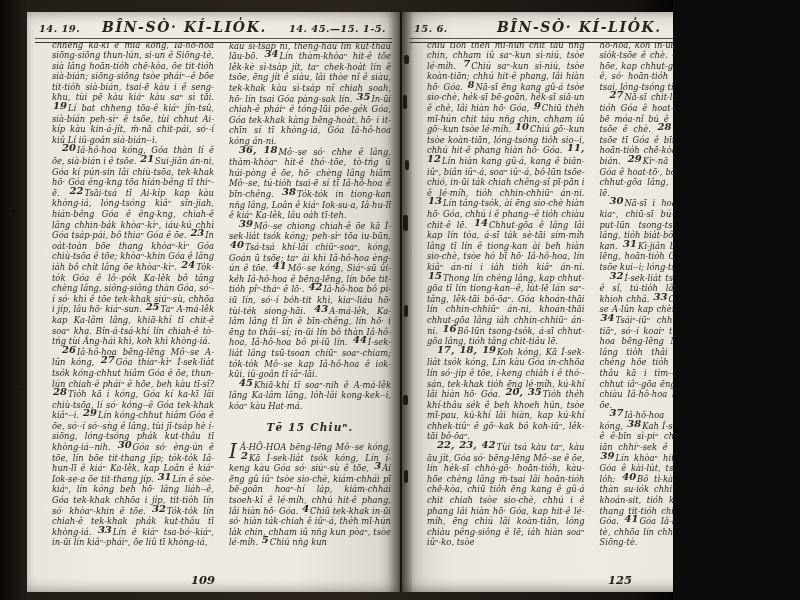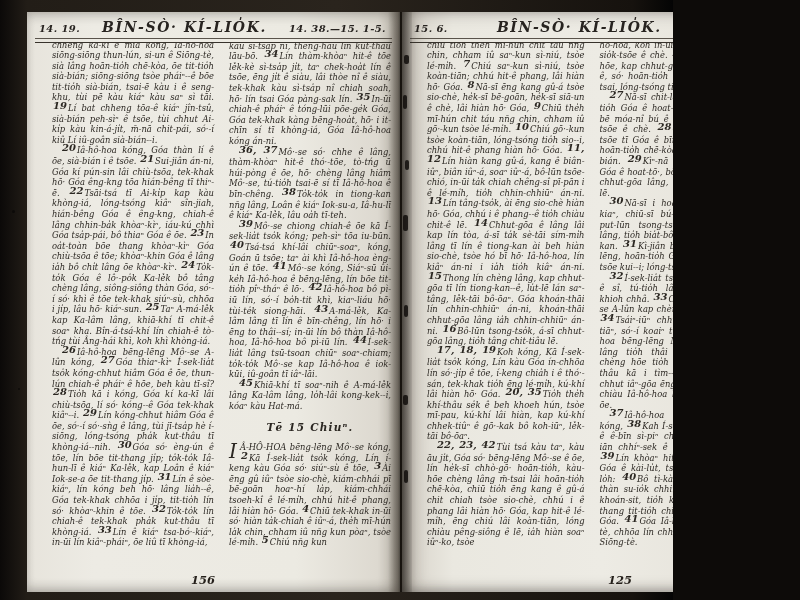--- a/index.html
+++ b/index.html
@@ -38,40 +38,40 @@
 </style>
 </head>
 <body>
 
 <div class="stage">
 
   <div class="page page-left">
     <div class="page-header">
       <span class="page-ref">14. 19.</span>
       <span class="running-title">BÎN-SÒ· KÍ-LIO̍K.</span>
-      <span class="page-ref">14. 38.—15. 1-5.</span>
+      <span class="page-ref">14. 45.—15. 1-5.</span>
     </div>
     <div class="header-rule"></div>
     <div class="cols">
       <div class="col">
           <p class="vp">Tsú, kiáⁿ Lí ê tōa khùi-la̍t, Lí bat chheng ka-kī ê miâ kóng, Iâ-hô-hoa siōng-siōng thun-lún, si-un ê Siōng-tè, sià lâng hoān-tio̍h chē-kòa, ōe tit-tio̍h sià-bián; siōng-siōng tsòe pháiⁿ--ê bōe tit-tio̍h sià-bián, tsai-ē kàu i ê seng-khu, tùi pē kàu kiáⁿ kàu saⁿ sì tāi. <sup class="vnum">19</sup>Lí bat chheng tōa-ê kiáⁿ jîn-tsû, sià-bián peh-sìⁿ ê tsōe, tùi chhut Ai-ki̍p kàu kin-á-ji̍t, m̄-nā chit-pái, só·-í kiû Lí iû-goân sià-bián--i.</p>
           <p class="vp indent"><sup class="vnum">20</sup>Iâ-hô-hoa kóng, Góa thàn lí ê ōe, sià-bián i ê tsōe. <sup class="vnum">21</sup>Sui-jiân án-ni, Góa kí pún-sin lâi chiù-tsōa, tek-khak hō· Góa êng-kng tōa hián-bêng tī thiⁿ-ē. <sup class="vnum">22</sup>Tsāi-tsá tī Ai-ki̍p kap kàu khòng-iá, lóng-tsóng kiâⁿ sîn-jiah, hián-bêng Góa ê êng-kng, chiah-ê lâng chhin-ba̍k khòaⁿ-kìⁿ, iáu-kú chhì Góa tsa̍p-pái, bô thiaⁿ Góa ê ōe. <sup class="vnum">23</sup>In oa̍t-toàn bōe thang khòaⁿ-kìⁿ Góa chiù-tsōa ê tōe; khòaⁿ-khin Góa ê lâng ia̍h bô chi̍t lâng ōe khòaⁿ-kìⁿ. <sup class="vnum">24</sup>To̍k-to̍k Góa ê lô·-po̍k Ka-lè̍k bô tâng chèng lâng, siông-siông thàn Góa, só·-í só· khì ê tōe tek-khak siúⁿ-sù, chhōa i ji̍p, lâu hō· kiáⁿ-sun. <sup class="vnum">25</sup>Taⁿ A-má-lè̍k kap Ka-lâm lâng, khiā-khí tī chit-ê soaⁿ kha. Bîn-á-tsá-khí lín chiah-ê tò-tńg tùi Âng-hái khì, koh khì khòng-iá.</p>
           <p class="vp indent"><sup class="vnum">26</sup>Iâ-hô-hoa bēng-lēng Mô·-se A-lûn kóng, <sup class="vnum">27</sup>Góa thiaⁿ-kìⁿ Í-sek-lia̍t tso̍k kóng-chhut hiâm Góa ê ōe, thun-lún chiah-ê pháiⁿ ê hōe, beh kàu tī-sî? <sup class="vnum">28</sup>Tio̍h kā i kóng, Góa kí ka-kī lâi chiù-tsōa, lí só· kóng--ê Góa tek-khak kiâⁿ--i. <sup class="vnum">29</sup>Lín kóng-chhut hiâm Góa ê ōe, só·-í só·-sǹg ê lâng, tùi jī-tsa̍p hè í-siōng, lóng-tsóng pha̍k kut-thâu tī khòng-iá--nih. <sup class="vnum">30</sup>Góa só· èng-ún ê tōe, lín bōe tit-thang ji̍p; to̍k-to̍k Iâ-hun-lī ê kiáⁿ Ka-lè̍k, kap Loân ê kiáⁿ Iok-se-a ōe tit-thang ji̍p. <sup class="vnum">31</sup>Lín ê sòe-kiáⁿ, lín kóng beh hō· lâng lia̍h--ê, Góa tek-khak chhōa i ji̍p, tit-tio̍h lín só· khòaⁿ-khin ê tōe. <sup class="vnum">32</sup>To̍k-to̍k lín chiah-ê tek-khak pha̍k kut-thâu tī khòng-iá. <sup class="vnum">33</sup>Lín ê kiáⁿ tsa-bó·-kiáⁿ, in-ūi lín kiâⁿ-pháiⁿ, ōe liû tī khòng-iá,</p>
         </div>
       <div class="col-rule"></div>
       <div class="col">
           <p class="vp">kàu sì-tsa̍p nî, thèng-hāu lín kut-thâu lāu-bō. <sup class="vnum">34</sup>Lín thàm-khòaⁿ hit-ê tōe lè̍k-kè sì-tsa̍p ji̍t, taⁿ chek-hoa̍t lín ê tsōe, ēng ji̍t ê siàu, lâi thòe nî ê siàu, tek-khak kàu sì-tsa̍p nî chiah soah, hō· lín tsai Góa pàng-sak lín. <sup class="vnum">35</sup>In-ūi chiah-ê pháiⁿ ê tóng-lūi pōe-ge̍k Góa, Góa tek-khak kàng bēng-hoa̍t, hō· i it-chīn sí tī khòng-iá, Góa Iâ-hô-hoa kóng án-ni.</p>
-          <p class="vp indent"><sup class="vnum">36, 37</sup>Mô·-se só· chhe ê lâng, thàm-khòaⁿ hit-ê thó·-tōe, tò-tńg ū húi-pòng ê ōe, hō· chèng lâng hiâm Mô·-se, tú-tio̍h tsai-ē sí tī Iâ-hô-hoa ê bīn-chêng. <sup class="vnum">38</sup>To̍k-to̍k in tiong-kan nn̄g lâng, Loân ê kiáⁿ Iok-su-a, Iâ-hu-lī ê kiáⁿ Ka-lè̍k, lâu oa̍h tī-teh.</p>
+          <p class="vp indent"><sup class="vnum">36, 18</sup>Mô·-se só· chhe ê lâng, thàm-khòaⁿ hit-ê thó·-tōe, tò-tńg ū húi-pòng ê ōe, hō· chèng lâng hiâm Mô·-se, tú-tio̍h tsai-ē sí tī Iâ-hô-hoa ê bīn-chêng. <sup class="vnum">38</sup>To̍k-to̍k in tiong-kan nn̄g lâng, Loân ê kiáⁿ Iok-su-a, Iâ-hu-lī ê kiáⁿ Ka-lè̍k, lâu oa̍h tī-teh.</p>
           <p class="vp indent"><sup class="vnum">39</sup>Mô·-se chiong chiah-ê ōe kā Í-sek-lia̍t tso̍k kóng; peh-sìⁿ tōa iu-būn. <sup class="vnum">40</sup>Tsá-tsá khí-lâi chiūⁿ-soaⁿ, kóng, Goán ū tsōe; taⁿ ài khì Iâ-hô-hoa èng-ún ê tōe. <sup class="vnum">41</sup>Mô·-se kóng, Siáⁿ-sū ûi-ke̍h Iâ-hô-hoa ê bēng-lēng, lín bōe tit-tio̍h pîⁿ-tháⁿ ê lō·. <sup class="vnum">42</sup>Iâ-hô-hoa bô pì-iū lín, só·-í bo̍h-tit khì, kiaⁿ-liáu hō· tùi-te̍k siong-hāi. <sup class="vnum">43</sup>A-má-lè̍k, Ka-lâm lâng tī lín ê bīn-chêng, lín hō· i ēng to thâi--sí; in-ūi lín bô thàn Iâ-hô-hoa, Iâ-hô-hoa bô pì-iū lín. <sup class="vnum">44</sup>Í-sek-lia̍t lâng tsū-tsoan chiūⁿ soaⁿ-chiam; to̍k-to̍k Mô·-se kap Iâ-hô-hoa ê iok-kūi, iû-goân tī iâⁿ-lāi.</p>
           <p class="vp indent"><sup class="vnum">45</sup>Khiā-khí tī soaⁿ-nih ê A-má-lè̍k lâng Ka-lâm lâng, lo̍h-lâi kong-kek--i, kóaⁿ kàu Hat-má.</p>
           <div class="chap-head">Tē 15 Chiuⁿ.</div>
           <p class="vp"><span class="dropcap">I</span>Â-HÔ-HOA bēng-lēng Mô·-se kóng, <sup class="vnum">2</sup>Kā Í-sek-lia̍t tso̍k kóng, Lín í-keng kàu Góa só· siúⁿ-sù ê tōe, <sup class="vnum">3</sup>Ài ēng gû iûⁿ tsòe sio-chè, kiám-chhái pī bē-goān hoaⁿ-hí la̍p, kiám-chhái tsoeh-kî ê lé-mi̍h, chhú hit-ê phang, lâi hiàn hō· Góa. <sup class="vnum">4</sup>Chiū tek-khak in-ūi só· hiàn ta̍k-chiah ê iûⁿ-á, the̍h mī-hún la̍k chin, chham iû nn̄g kun pòaⁿ, tsòe lé-mi̍h. <sup class="vnum">5</sup>Chiú nn̄g kun</p>
         </div>
     </div>
-    <div class="page-number pn-left">156</div>
+    <div class="page-number pn-left">109</div>
   </div>
 
   <div class="page page-right">
     <div class="page-header">
       <span class="page-ref">15. 6.</span>
       <span class="running-title">BÎN-SÒ· KÍ-LIO̍K.</span>
       <span class="page-ref">16. 41.</span>
     </div>
     <div class="header-rule"></div>
     <div class="cols">

